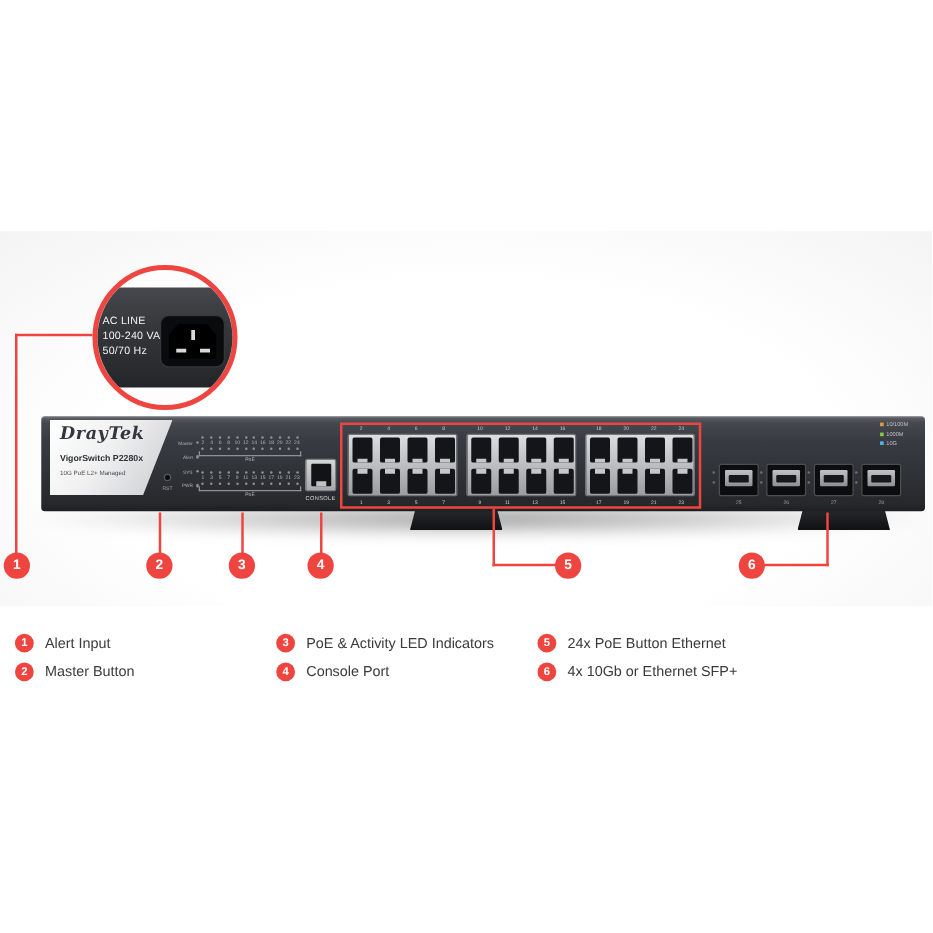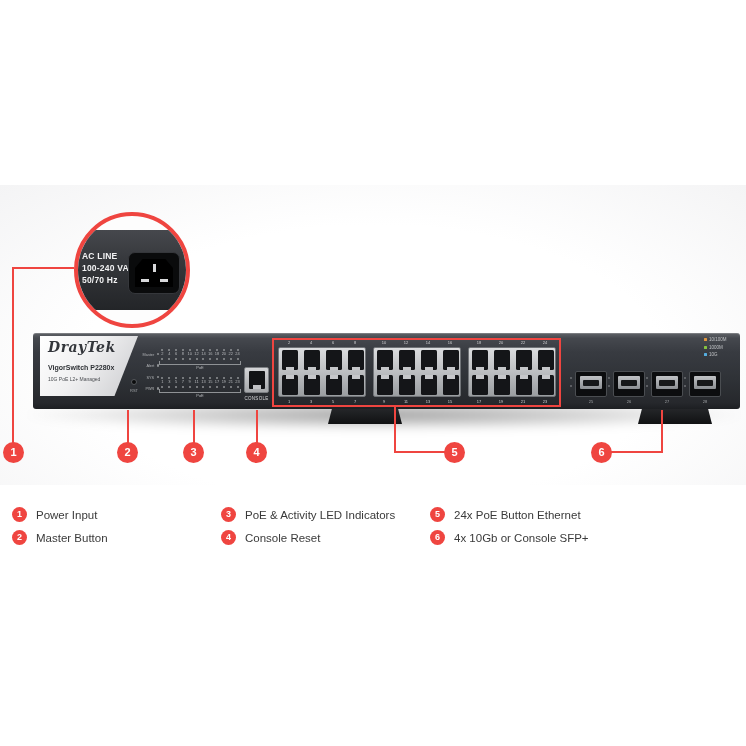--- a/index.html
+++ b/index.html
@@ -10,21 +10,21 @@
   
   .photo-bg{left:0;top:185px;width:746px;height:300px;
     background:radial-gradient(ellipse at 50% 60%, #ffffff 55%, #f4f4f5 100%);z-index:0;}
 
   
   .inset{left:74px;top:212px;width:116px;height:116px;border-radius:50%;
     border:4px solid var(--red);background:#fdfdfd;overflow:hidden;z-index:6;box-sizing:border-box;}
   .inset-band{position:absolute;left:-12px;top:14px;width:140px;height:80px;
     background:linear-gradient(180deg,#46484d 0%,#35373b 40%,#232528 100%);}
   .inset-text{position:absolute;left:4px;top:34px;color:#f2f2f3;font-size:8.5px;
-    font-weight:bold;line-height:12px;letter-spacing:.2px;white-space:nowrap;}
+    font-weight:normal;line-height:12px;letter-spacing:.2px;white-space:nowrap;}
   .inlet{position:absolute;left:50px;top:36px;width:52px;height:42px;
     background:#0a0b0c;border-radius:7px;border:1px solid #35373b;box-sizing:border-box;}
   .inlet-recess{position:absolute;left:6px;top:6px;width:38px;height:28px;background:#000;
     clip-path:polygon(20% 0,80% 0,100% 32%,100% 100%,0 100%,0 32%);}
   .pin-e{position:absolute;left:24px;top:11px;width:2.5px;height:8px;background:#d8d9db;}
   .pin-l{position:absolute;left:12px;top:26px;width:8px;height:2.5px;background:#d8d9db;}
   .pin-n{position:absolute;left:31px;top:26px;width:8px;height:2.5px;background:#d8d9db;}
 
   
   .shadow{left:26px;top:400px;width:716px;height:30px;z-index:1;filter:blur(5px);
@@ -428,36 +428,36 @@
 
   <div class="abs callout-circle" style="left:3px;top:442px;">1</div>
   <div class="abs callout-circle" style="left:117px;top:442px;">2</div>
   <div class="abs callout-circle" style="left:183px;top:442px;">3</div>
   <div class="abs callout-circle" style="left:246px;top:442px;">4</div>
   <div class="abs callout-circle" style="left:444px;top:442px;">5</div>
   <div class="abs callout-circle" style="left:591px;top:442px;">6</div>
 
   <div class="abs legend-item" style="left:12px;top:507px;">
     <span class="legend-num">1</span>
-    <span class="legend-txt">Power Input</span>
+    <span class="legend-txt">Alert Input</span>
   </div>
   <div class="abs legend-item" style="left:12px;top:530px;">
     <span class="legend-num">2</span>
     <span class="legend-txt">Master Button</span>
   </div>
   <div class="abs legend-item" style="left:221px;top:507px;">
     <span class="legend-num">3</span>
     <span class="legend-txt">PoE &amp; Activity LED Indicators</span>
   </div>
   <div class="abs legend-item" style="left:221px;top:530px;">
     <span class="legend-num">4</span>
-    <span class="legend-txt">Console Reset</span>
+    <span class="legend-txt">Console Port</span>
   </div>
   <div class="abs legend-item" style="left:430px;top:507px;">
     <span class="legend-num">5</span>
     <span class="legend-txt">24x PoE Button Ethernet</span>
   </div>
   <div class="abs legend-item" style="left:430px;top:530px;">
     <span class="legend-num">6</span>
-    <span class="legend-txt">4x 10Gb or Console SFP+</span>
+    <span class="legend-txt">4x 10Gb or Ethernet SFP+</span>
   </div>
 
 </div>
 
 </body></html>

